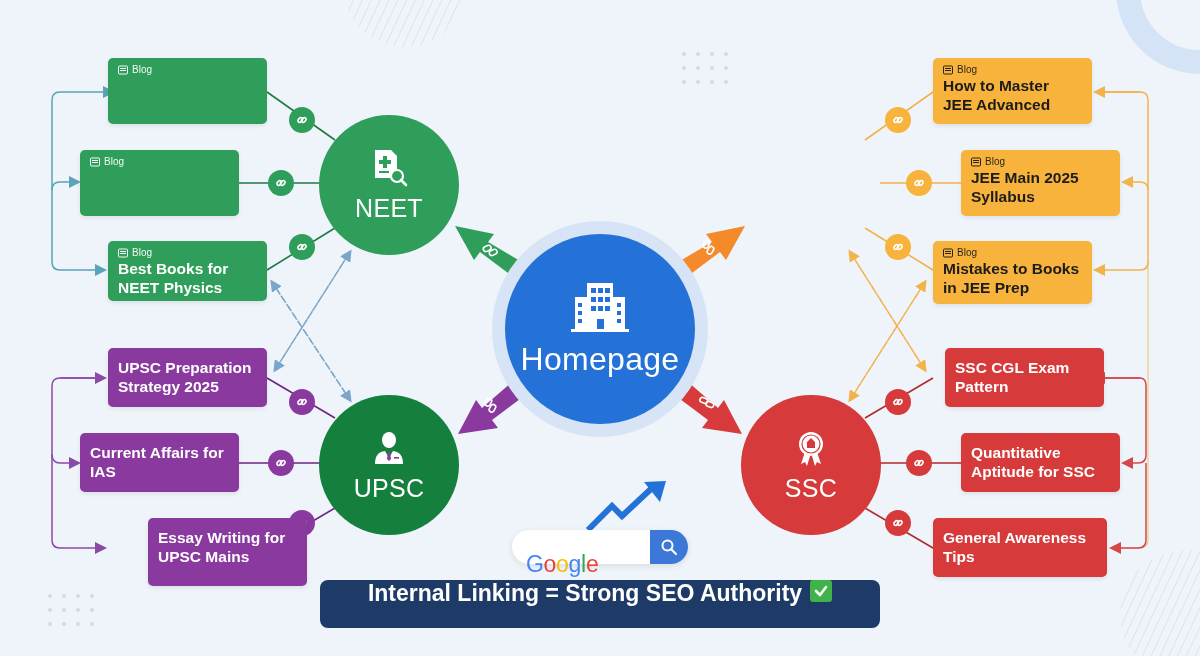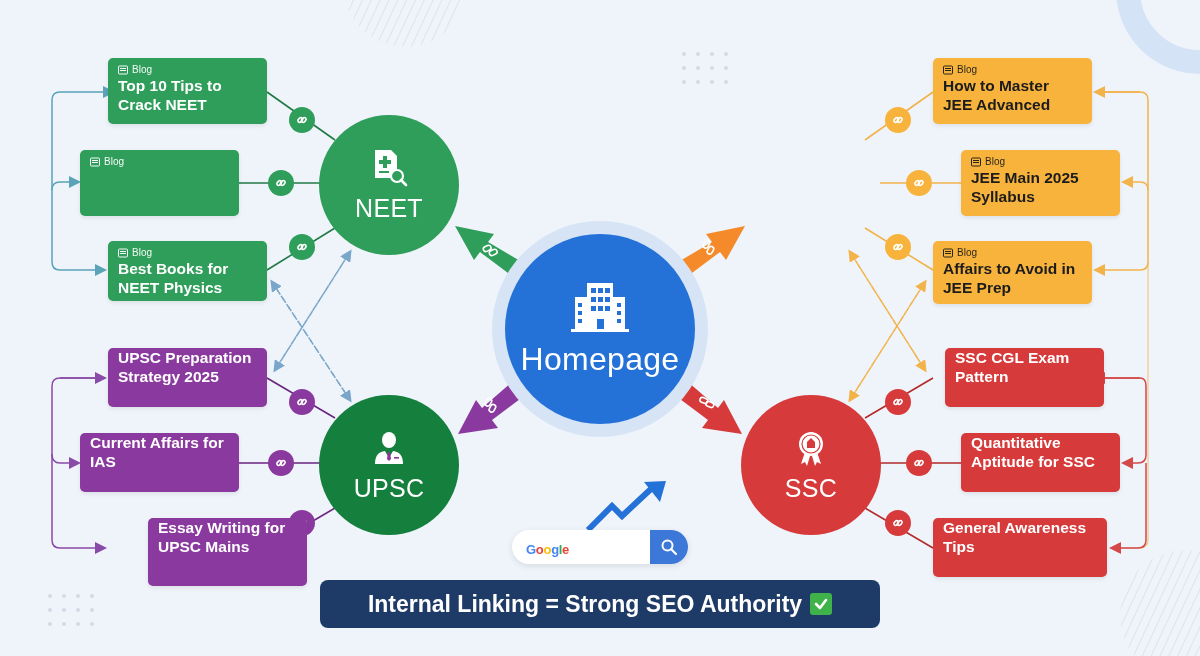--- a/index.html
+++ b/index.html
@@ -3,38 +3,38 @@
 <meta charset="utf-8">
 <style>
   html,body{margin:0;padding:0;}
   body{width:1200px;height:656px;overflow:hidden;background:#eff4fb;font-family:"Liberation Sans","DejaVu Sans",sans-serif;position:relative;}
   .canvas{position:absolute;left:0;top:0;width:1200px;height:656px;}
   svg.lines{position:absolute;left:0;top:0;width:1200px;height:656px;}
   .card{position:absolute;border-radius:5px;color:#fff;box-shadow:0 2px 4px rgba(0,0,0,0.08);box-sizing:border-box;padding:6px 10px 6px 10px;}
   .card .tag{display:flex;align-items:center;gap:4px;font-size:10px;font-weight:normal;opacity:.95;line-height:12px;}
   .card .tag svg{width:10px;height:10px;}
   .card .title{font-size:15.5px;font-weight:bold;line-height:19px;}
-  .card.noblog{padding-top:0;}
+  .card.noblog{padding-top:10px;}
   .green{background:#2f9e5a;}
   .orange{background:#f7b33b;color:#1c1c1c;}
   .purple{background:#8a3a9e;}
   .red{background:#d63a3a;}
   .hub{position:absolute;border-radius:50%;display:flex;flex-direction:column;align-items:center;justify-content:center;color:#fff;font-weight:normal;}
   .hub .label{font-size:25px;letter-spacing:.3px;}
   .hub .ico{width:40px;height:40px;margin-bottom:6px;}
   .home-halo{position:absolute;left:492px;top:221px;width:216px;height:216px;border-radius:50%;background:#d6e4f6;}
   .home{left:505px;top:234px;width:190px;height:190px;background:#2471d8;}
   .home .label{font-size:32px;}
   .home .ico{width:62px;height:52px;margin-bottom:8px;}
   .linkdot{position:absolute;width:26px;height:26px;border-radius:50%;display:flex;align-items:center;justify-content:center;}
   .linkdot svg{width:14px;height:14px;}
   .google{position:absolute;left:512px;top:530px;width:176px;height:34px;border-radius:17px;background:#fff;box-shadow:0 2px 6px rgba(0,0,0,0.1);}
-  .google .word{position:absolute;left:14px;top:12px;font-size:13px;font-weight:bold;letter-spacing:-0.3px;}
+  .google .word{position:absolute;left:14px;top:21px;font-size:23px;font-weight:normal;letter-spacing:-0.3px;}
   .google .btn{position:absolute;right:0;top:0;width:38px;height:34px;border-radius:0 17px 17px 0;background:#3b78d8;display:flex;align-items:center;justify-content:center;}
-  .banner{position:absolute;left:320px;top:580px;width:560px;height:48px;border-radius:8px;background:#1e3a66;display:flex;align-items:center;justify-content:center;gap:8px;color:#fff;font-weight:bold;font-size:23px;}
+  .banner{position:absolute;left:320px;top:580px;width:560px;height:48px;border-radius:8px;background:#1e3a66;display:flex;align-items:flex-start;justify-content:center;gap:8px;color:#fff;font-weight:bold;font-size:23px;}
   .check{width:22px;height:22px;background:#3fb24a;border-radius:3px;display:flex;align-items:center;justify-content:center;}
 </style>
 </head>
 <body>
 
 <div class="canvas">
 
   <svg class="lines" viewBox="0 0 1200 656">
     <defs>
       <pattern id="stripes" width="8" height="8" patternUnits="userSpaceOnUse" patternTransform="rotate(25)">
@@ -265,21 +265,20 @@
 
   <div class="card green" style="left:108px;top:58px;width:159px;height:66px;">
     <div class="tag">
         <svg viewBox="0 0 10 10">
           <rect x="0.5" y="1" width="9" height="8" rx="1" fill="none" stroke="#fff" stroke-width="1"></rect>
           <line x1="2" y1="3.5" x2="8" y2="3.5" stroke="#fff"></line>
           <line x1="2" y1="5.5" x2="8" y2="5.5" stroke="#fff"></line>
         </svg>
         <span>Blog</span>
       </div>
-    <div class="title">Top 10 Tips to Crack NEET</div>
   </div>
   <div class="card green" style="left:80px;top:150px;width:159px;height:66px;">
     <div class="tag">
         <svg viewBox="0 0 10 10">
           <rect x="0.5" y="1" width="9" height="8" rx="1" fill="none" stroke="#fff" stroke-width="1"></rect>
           <line x1="2" y1="3.5" x2="8" y2="3.5" stroke="#fff"></line>
           <line x1="2" y1="5.5" x2="8" y2="5.5" stroke="#fff"></line>
         </svg>
         <span>Blog</span>
       </div>
@@ -330,21 +329,21 @@
   </div>
   <div class="card orange" style="left:933px;top:241px;width:159px;height:63px;">
     <div class="tag">
         <svg viewBox="0 0 10 10">
           <rect x="0.5" y="1" width="9" height="8" rx="1" fill="none" stroke="#1c1c1c" stroke-width="1"></rect>
           <line x1="2" y1="3.5" x2="8" y2="3.5" stroke="#1c1c1c"></line>
           <line x1="2" y1="5.5" x2="8" y2="5.5" stroke="#1c1c1c"></line>
         </svg>
         <span>Blog</span>
       </div>
-    <div class="title">Affairs to Avoid in JEE Prep</div>
+    <div class="title">Mistakes to Books in JEE Prep</div>
   </div>
 
   <div class="card red noblog" style="left:933px;top:348px;width:159px;height:59px;margin-left:12px;">
     <div class="title">SSC CGL Exam Pattern</div>
   </div>
   <div class="card red noblog" style="left:961px;top:433px;width:159px;height:59px;">
     <div class="title">Quantitative Aptitude for SSC</div>
   </div>
   <div class="card red noblog" style="left:933px;top:518px;width:174px;height:59px;">
     <div class="title">General Awareness Tips</div>

